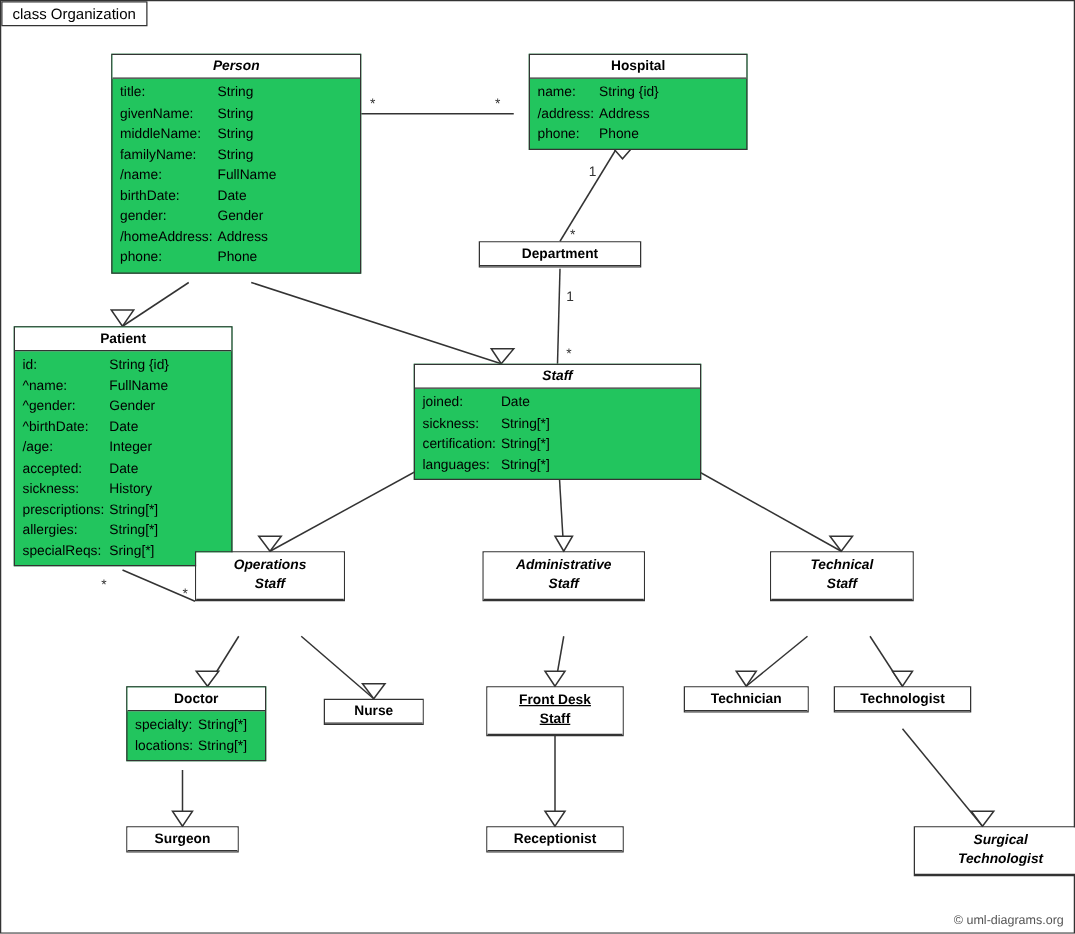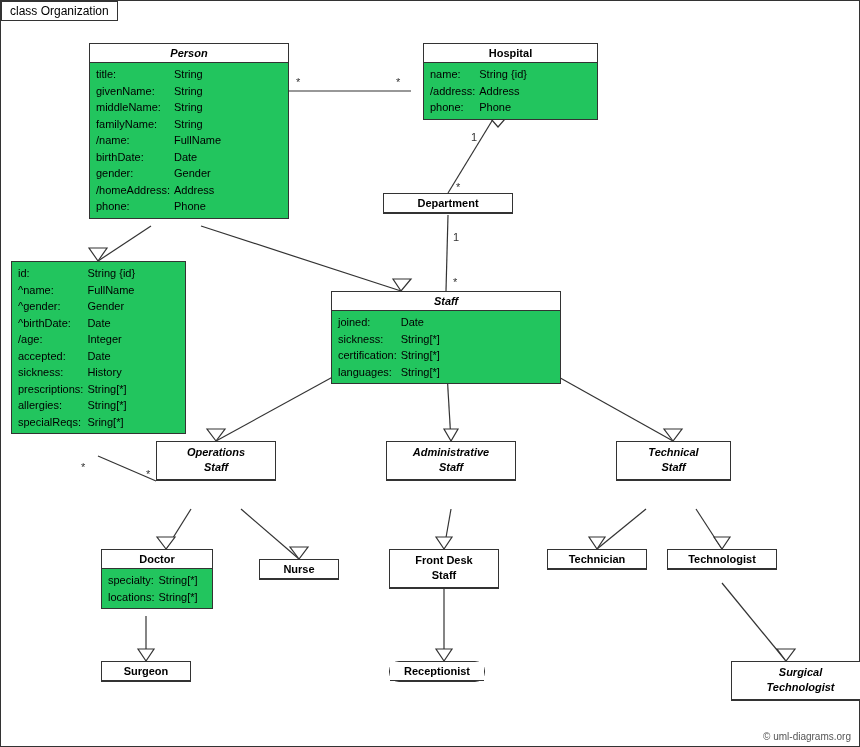--- a/index.html
+++ b/index.html
@@ -199,20 +199,21 @@
         <tr>
               <td>phone:</td>
               <td>Phone</td>
             </tr>
       </tbody>
         </table>
     </div>
   </div>
 
   <div class="uml-class" style="left:10px;top:260px;width:175px;">
+    <div class="class-header">Patient</div>
     <div class="class-body">
       <table>
         <tbody>
             <tr>
               <td>id:</td>
               <td>String {id}</td>
             </tr>
         <tr>
               <td>^name:</td>
               <td>FullName</td>
@@ -311,37 +312,37 @@
             </tr>
       </tbody>
         </table>
     </div>
   </div>
 
   <div class="uml-class" style="left:258px;top:558px;width:80px;">
     <div class="class-header">Nurse</div>
   </div>
 
-  <div class="uml-class" style="left:388px;top:548px;width:110px;">
+  <div class="uml-class" style="left:388px;top:548px;width:110px;text-decoration:underline;">
     <div class="class-header" style="line-height:1.4">Front Desk<br>Staff</div>
   </div>
 
   <div class="uml-class" style="left:546px;top:548px;width:100px;">
     <div class="class-header">Technician</div>
   </div>
 
   <div class="uml-class" style="left:666px;top:548px;width:110px;">
     <div class="class-header">Technologist</div>
   </div>
 
   <div class="uml-class" style="left:100px;top:660px;width:90px;">
     <div class="class-header">Surgeon</div>
   </div>
 
-  <div class="uml-class" style="left:388px;top:660px;width:96px;border-radius:10px;">
+  <div class="uml-class" style="left:388px;top:660px;width:110px;">
     <div class="class-header">Receptionist</div>
   </div>
 
   <div class="uml-class" style="left:730px;top:660px;width:139px;font-style:italic;">
     <div class="class-header" style="line-height:1.4">Surgical<br>Technologist</div>
   </div>
 
   <div class="copyright">© uml-diagrams.org</div>
 </div>
 

